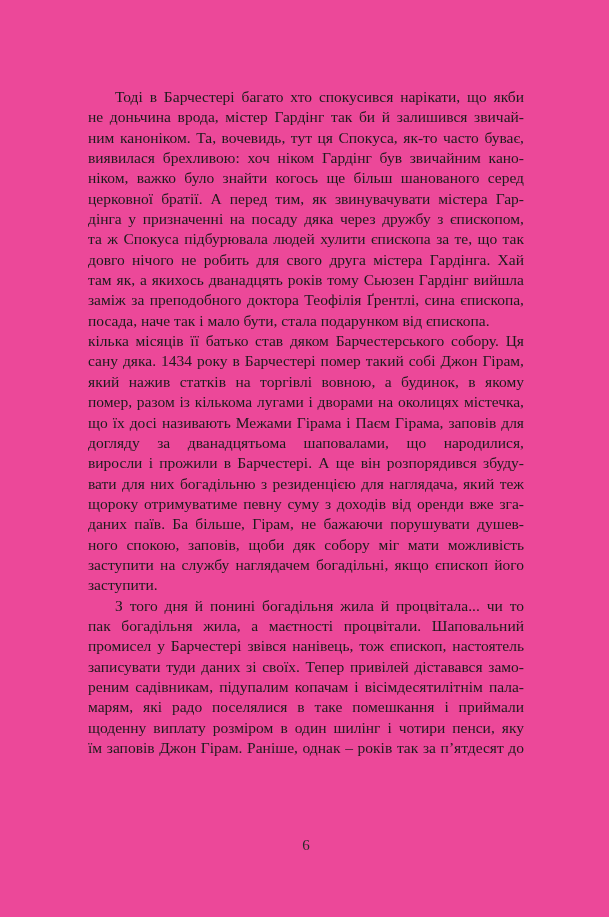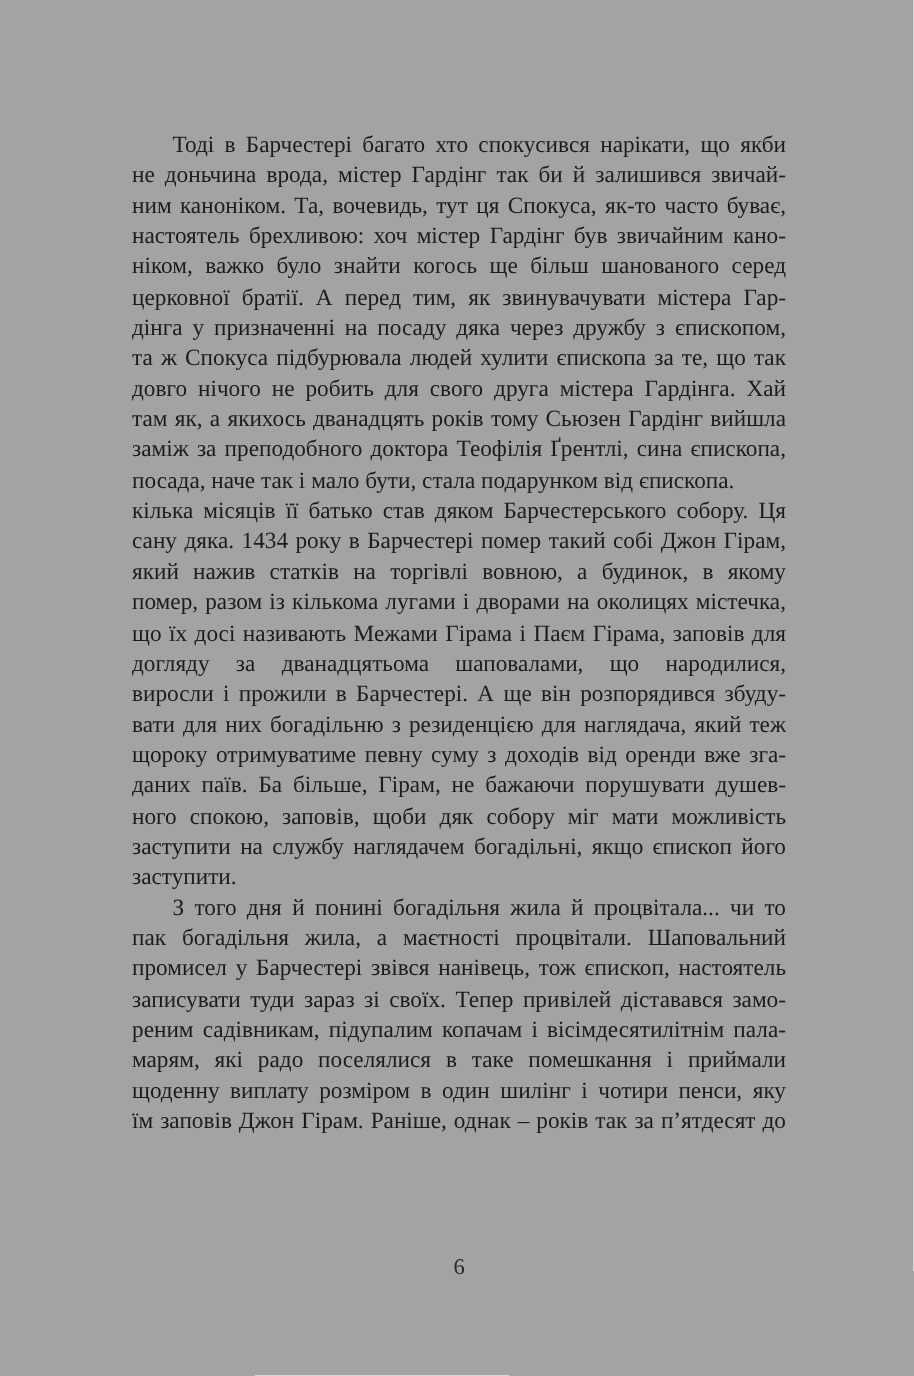--- a/index.html
+++ b/index.html
@@ -4,21 +4,21 @@
 <style>
   html, body {
     margin: 0;
     padding: 0;
     background: #ffffff;
   }
   .page {
     position: relative;
     width: 609px;
     height: 917px;
-    background: #a3a3a3;
+    background: #ec4899;
     font-family: "Liberation Serif", serif;
     color: #1c1c1c;
     overflow: hidden;
   }
   .text-block {
     position: absolute;
     left: 88px;
     top: 87px;
     width: 436px;
     font-size: 15.5px;
@@ -54,21 +54,21 @@
 </style>
 </head>
 <body>
 
 <div class="page">
   <div class="text-block">
       <div class="paragraph">
         <div class="line first">Тоді в Барчестері багато хто спокусився нарікати, що якби</div>
         <div class="line">не доньчина врода, містер Гардінг так би й залишився звичай-</div>
         <div class="line">ним каноніком. Та, вочевидь, тут ця Спокуса, як-то часто буває,</div>
-        <div class="line">настоятель брехливою: хоч містер Гардінг був звичайним кано-</div>
+        <div class="line">виявилася брехливою: хоч ніком Гардінг був звичайним кано-</div>
         <div class="line">ніком, важко було знайти когось ще більш шанованого серед</div>
         <div class="line">церковної братії. А перед тим, як звинувачувати містера Гар-</div>
         <div class="line">дінга у призначенні на посаду дяка через дружбу з єпископом,</div>
         <div class="line">та ж Спокуса підбурювала людей хулити єпископа за те, що так</div>
         <div class="line">довго нічого не робить для свого друга містера Гардінга. Хай</div>
         <div class="line">там як, а якихось дванадцять років тому Сьюзен Гардінг вийшла</div>
         <div class="line">заміж за преподобного доктора Теофілія Ґрентлі, сина єпископа,</div>
         <div class="line para-end">посада, наче так і мало бути, стала подарунком від єпископа.</div>
         <div class="line">кілька місяців її батько став дяком Барчестерського собору. Ця</div>
       </div>
@@ -83,21 +83,21 @@
         <div class="line">щороку отримуватиме певну суму з доходів від оренди вже зга-</div>
         <div class="line">даних паїв. Ба більше, Гірам, не бажаючи порушувати душев-</div>
         <div class="line">ного спокою, заповів, щоби дяк собору міг мати можливість</div>
         <div class="line">заступити на службу наглядачем богадільні, якщо єпископ його</div>
         <div class="line para-end">заступити.</div>
       </div>
       <div class="paragraph">
         <div class="line first">З того дня й понині богадільня жила й процвітала... чи то</div>
         <div class="line">пак богадільня жила, а маєтності процвітали. Шаповальний</div>
         <div class="line">промисел у Барчестері звівся нанівець, тож єпископ, настоятель</div>
-        <div class="line">записувати туди зараз зі своїх. Тепер привілей діставався замо-</div>
+        <div class="line">записувати туди даних зі своїх. Тепер привілей діставався замо-</div>
         <div class="line">реним садівникам, підупалим копачам і вісімдесятилітнім пала-</div>
         <div class="line">марям, які радо поселялися в таке помешкання і приймали</div>
         <div class="line">щоденну виплату розміром в один шилінг і чотири пенси, яку</div>
         <div class="line">їм заповів Джон Гірам. Раніше, однак – років так за п’ятдесят до</div>
       </div>
     </div>
   <div class="page-number">6</div>
 </div>
 
 </body></html>

